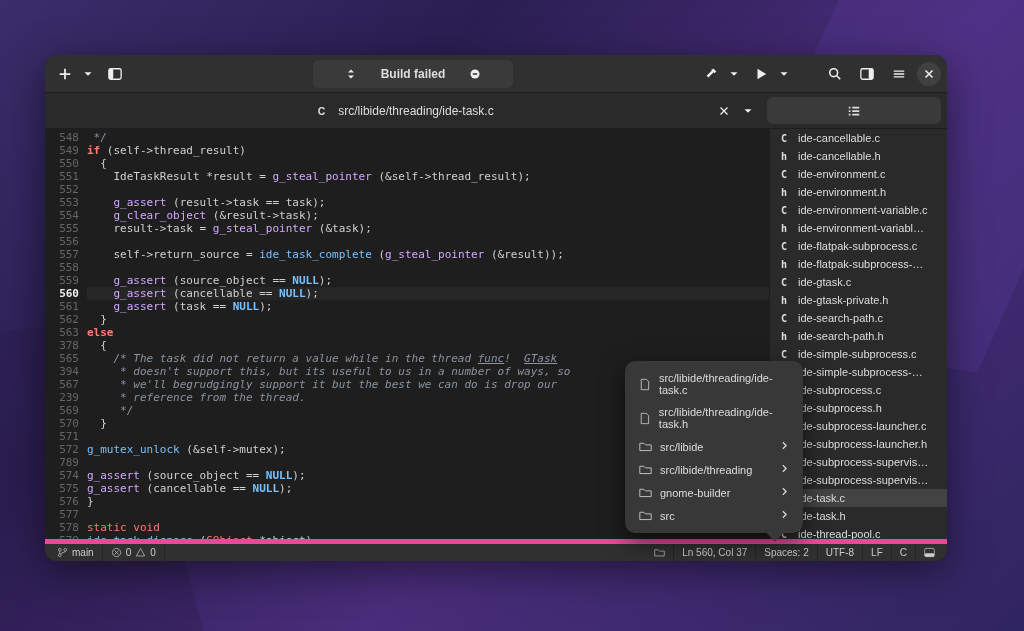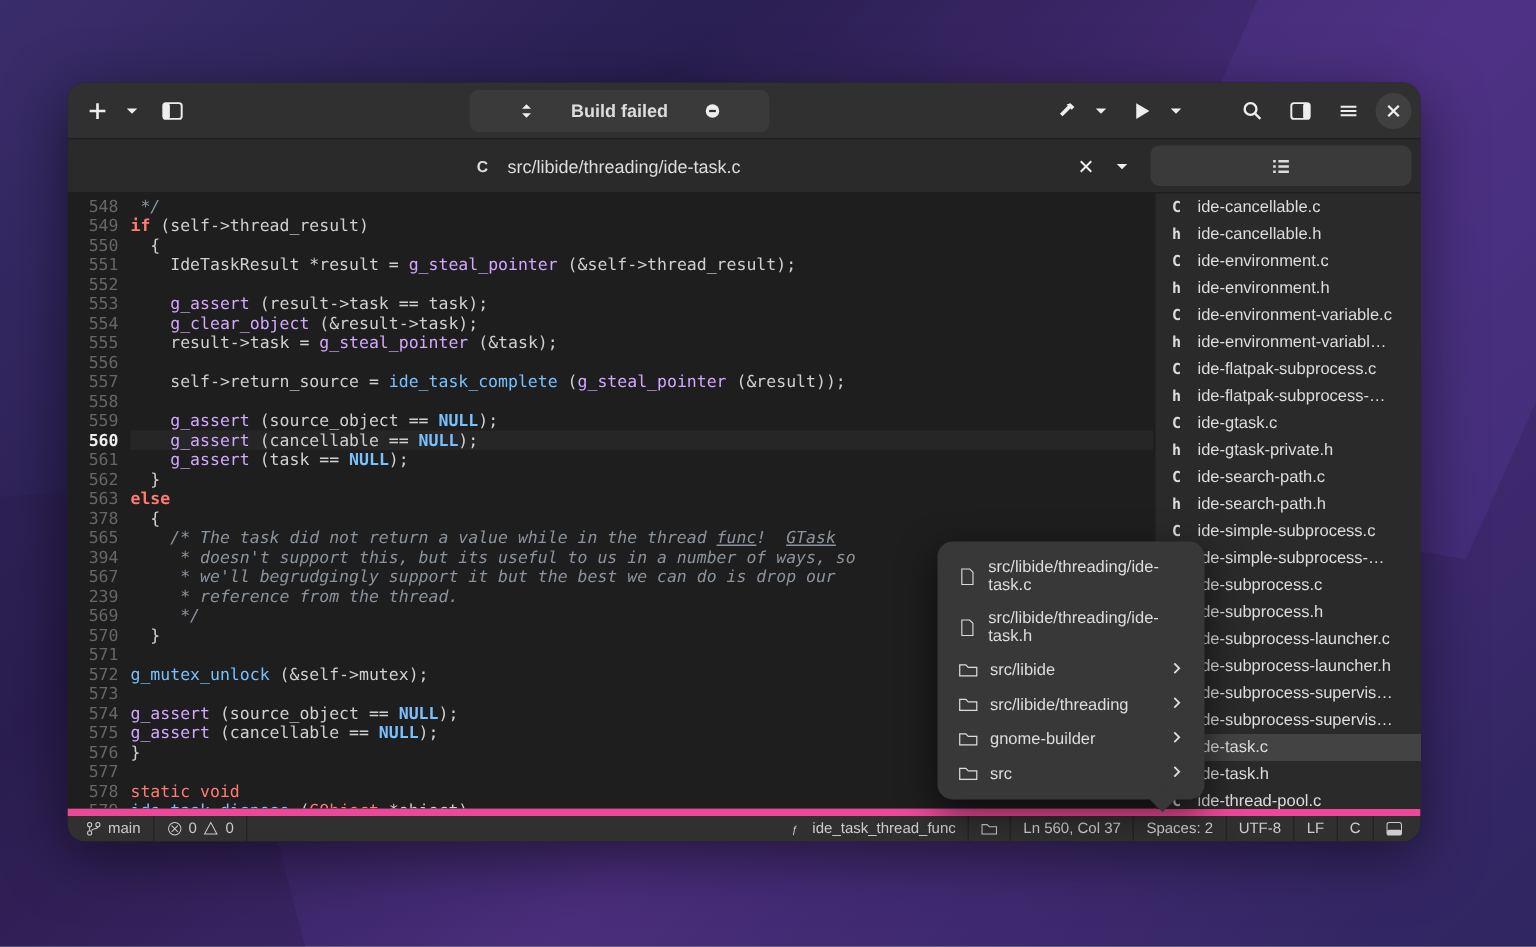--- a/index.html
+++ b/index.html
@@ -359,21 +359,21 @@
           <div class="ln">563</div>
           <div class="ln">378</div>
           <div class="ln">565</div>
           <div class="ln">394</div>
           <div class="ln">567</div>
           <div class="ln">239</div>
           <div class="ln">569</div>
           <div class="ln">570</div>
           <div class="ln">571</div>
           <div class="ln">572</div>
-          <div class="ln">573</div>
+          <div class="ln">789</div>
           <div class="ln">574</div>
           <div class="ln">575</div>
           <div class="ln">576</div>
           <div class="ln">577</div>
           <div class="ln">578</div>
           <div class="ln">579</div>
         </div>
       <div class="code" id="code"><div class="row"><span class="tok-cmt"> */</span></div><div class="row"><span class="tok-kw">if</span><span> (self-&gt;thread_result)</span></div><div class="row"><span>  {</span></div><div class="row"><span>    IdeTaskResult *result = </span><span class="tok-fn">g_steal_pointer</span><span> (&amp;self-&gt;thread_result);</span></div><div class="row"><span></span></div><div class="row"><span>    </span><span class="tok-fn">g_assert</span><span> (result-&gt;task == task);</span></div><div class="row"><span>    </span><span class="tok-fn">g_clear_object</span><span> (&amp;result-&gt;task);</span></div><div class="row"><span>    result-&gt;task = </span><span class="tok-fn">g_steal_pointer</span><span> (&amp;task);</span></div><div class="row"><span></span></div><div class="row"><span>    self-&gt;return_source = </span><span class="tok-fn2">ide_task_complete</span><span> (</span><span class="tok-fn">g_steal_pointer</span><span> (&amp;result));</span></div><div class="row"><span></span></div><div class="row"><span>    </span><span class="tok-fn">g_assert</span><span> (source_object == </span><span class="tok-const">NULL</span><span>);</span></div><div class="row current-line"><span>    </span><span class="tok-fn">g_assert</span><span> (cancellable == </span><span class="tok-const">NULL</span><span>);</span></div><div class="row"><span>    </span><span class="tok-fn">g_assert</span><span> (task == </span><span class="tok-const">NULL</span><span>);</span></div><div class="row"><span>  }</span></div><div class="row"><span class="tok-kw">else</span></div><div class="row"><span>  {</span></div><div class="row"><span class="tok-cmt">    /* The task did not return a value while in the thread </span><span class="tok-cmt tok-under">func</span><span class="tok-cmt">!  </span><span class="tok-cmt tok-under">GTask</span></div><div class="row"><span class="tok-cmt">     * doesn't support this, but its useful to us in a number of ways, so</span></div><div class="row"><span class="tok-cmt">     * we'll begrudgingly support it but the best we can do is drop our</span></div><div class="row"><span class="tok-cmt">     * reference from the thread.</span></div><div class="row"><span class="tok-cmt">     */</span></div><div class="row"><span>  }</span></div><div class="row"><span></span></div><div class="row"><span class="tok-fn2">g_mutex_unlock</span><span> (&amp;self-&gt;mutex);</span></div><div class="row"><span></span></div><div class="row"><span class="tok-fn">g_assert</span><span> (source_object == </span><span class="tok-const">NULL</span><span>);</span></div><div class="row"><span class="tok-fn">g_assert</span><span> (cancellable == </span><span class="tok-const">NULL</span><span>);</span></div><div class="row"><span>}</span></div><div class="row"><span></span></div><div class="row"><span class="tok-type">static void</span></div><div class="row"><span class="tok-fn2">ide_task_dispose</span><span> (</span><span class="tok-type">GObject</span><span> *object)</span></div></div>
     </div>
 
@@ -541,26 +541,20 @@
         </svg>
       <span>0</span>
       <svg viewBox="0 0 16 16">
           <path d="M8 2l6 11H2z" fill="none" stroke="currentColor"></path>
         </svg>
       <span>0</span>
     </div>
     <div class="sb-spacer"></div>
     <div class="sb-item">
       <svg viewBox="0 0 16 16">
-          <text x="1" y="12" font-size="10" font-style="italic" fill="#ccc">ƒ</text>
-        </svg>
-      <span>ide_task_thread_func</span>
-    </div>
-    <div class="sb-item">
-      <svg viewBox="0 0 16 16">
           <path d="M1 4h5l2 2h7v7H1z" fill="none" stroke="currentColor"></path>
         </svg>
     </div>
     <div class="sb-item">
       <span>Ln 560, Col 37</span>
     </div>
     <div class="sb-item">
       <span>Spaces: 2</span>
     </div>
     <div class="sb-item">

